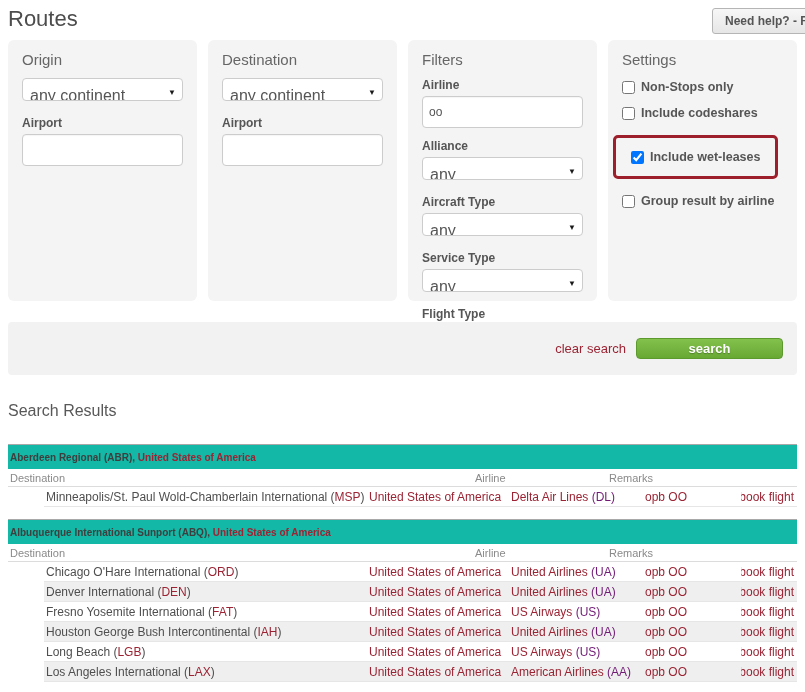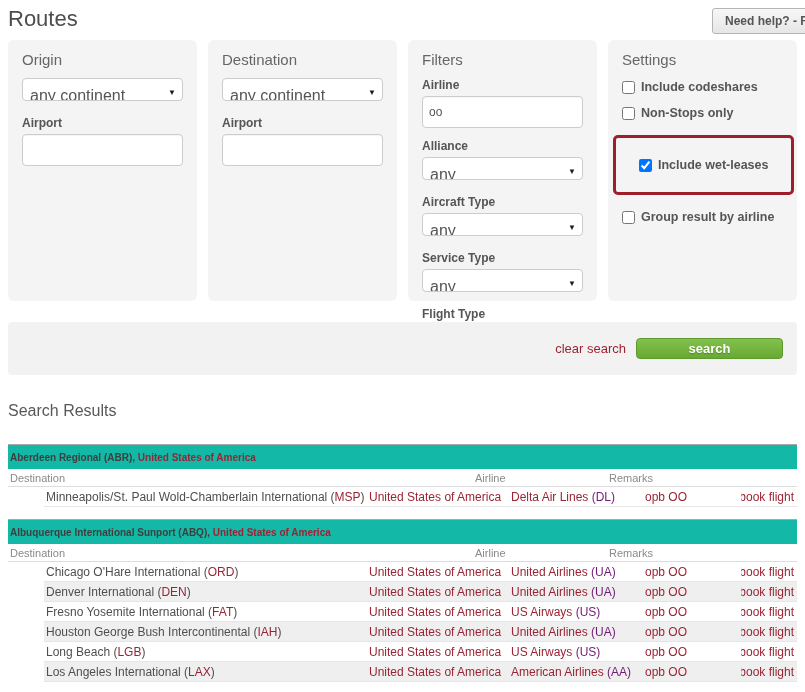--- a/index.html
+++ b/index.html
@@ -51,21 +51,21 @@
   
   .option {
     display:flex; align-items:center; gap:6px; margin:12px 0;
     font-size:12.5px; font-weight:bold; color:#555; white-space:nowrap;
   }
   .option input[type=checkbox] { width:13px; height:13px; margin:0; flex:0 0 auto; }
   .highlight-box {
     border:3px solid #9c1f2b; border-radius:5px;
     margin:3px 0 3px -9px; padding:4px 7px; display:inline-block;
   }
-  .highlight-box .option { margin:16px; }
+  .highlight-box .option { margin:8px; }
 
   
   .search-strip {
     position:absolute; top:322px; left:8px; width:789px; height:53px;
     background:#f2f2f2; border-radius:4px;
     display:flex; align-items:center; justify-content:flex-end;
     gap:10px; padding-right:14px;
   }
   .clear-link { color:#9b2333; font-size:13px; text-decoration:none; cursor:pointer; }
   .search-btn {
@@ -161,26 +161,26 @@
       <div class="select-wrap">
         <select class="sel"><option>any</option></select>
       </div>
     </div>
 
     <div class="panel">
       <h2 class="panel-title">Settings</h2>
 
       <div class="option">
         <input type="checkbox" style="">
-        <span>Include codeshares</span>
+        <span>Non-Stops only</span>
       </div>
 
       <div class="option">
         <input type="checkbox" style="">
-        <span>Non-Stops only</span>
+        <span>Include codeshares</span>
       </div>
 
       <div class="highlight-box">
         <div class="option">
           <input type="checkbox" checked="" style="">
           <span>Include wet-leases</span>
         </div>
       </div>
 
       <div class="option">

